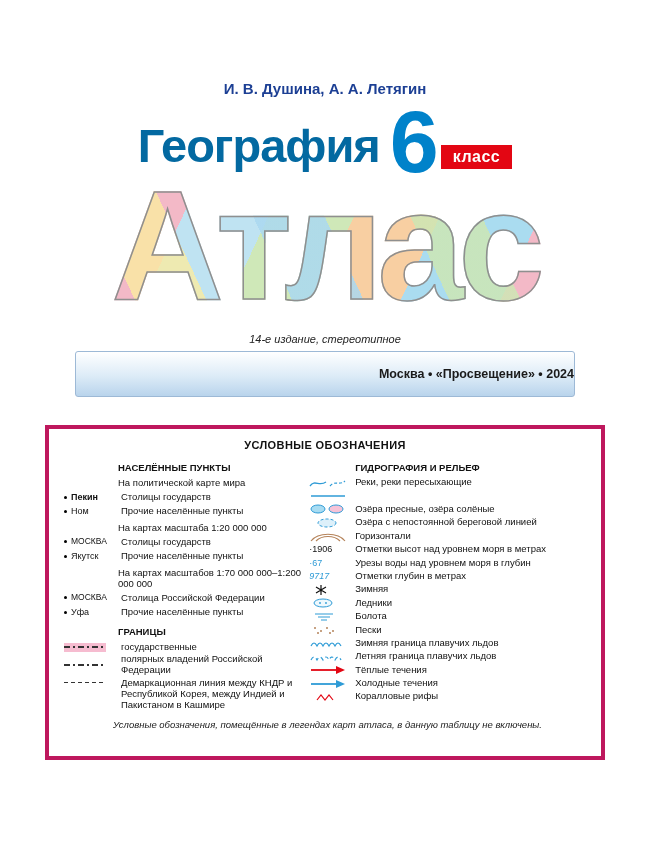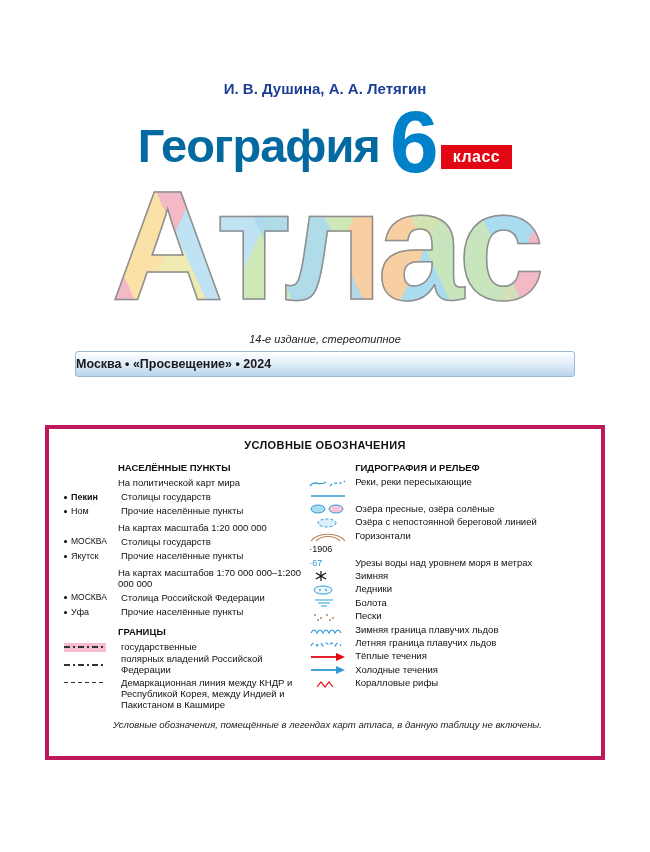--- a/index.html
+++ b/index.html
@@ -22,22 +22,22 @@
              rgba(250,235,160,.8) 20% 30%, transparent 30% 42%,
              rgba(170,216,240,.85) 42% 52%, transparent 52% 64%,
              rgba(205,230,180,.85) 64% 74%, transparent 74% 86%,
              rgba(245,190,215,.85) 86% 100%),
            linear-gradient(115deg, #f6e7a8 0 14%, #f3b9c7 14% 28%, #bfe3f2 28% 40%,
              #cfe8b8 40% 52%, #f8cfa2 52% 64%, #aadcf0 64% 78%, #f3b9c7 78% 90%, #f6e7a8 90% 100%);
          -webkit-background-clip:text;background-clip:text;color:transparent;
          -webkit-text-stroke:1.5px #8f8f8f;}
 
   .edition{text-align:center;font-style:italic;font-size:11px;margin-top:16px;color:#222;}
-  .imprint{margin:6px 75px 0;text-align:left;font-size:12.5px;font-weight:bold;color:#1a1a1a;
-           padding:5px 0;border:1px solid #9db9d6;border-radius:3px;
+  .imprint{margin:6px 75px 0;text-align:right;font-size:12.5px;font-weight:bold;color:#1a1a1a;
+           padding:15px 0;border:1px solid #9db9d6;border-radius:3px;
            background:linear-gradient(180deg,#ffffff,#dcebf7 55%,#b9d4ec);}
 
   
   .legend{position:absolute;left:45px;right:45px;top:425px;bottom:92px;
           border:4px solid #be185d;padding:10px 12px 8px;}
   .legend-title{text-align:center;font-weight:bold;font-size:11px;letter-spacing:.4px;}
   .cols{display:flex;margin-top:9px;}
   .col-left{width:47%;}
   .col-right{width:53%;}
   .sec-h{font-weight:bold;font-size:9.5px;margin:2px 0 3px 57px;}
@@ -94,21 +94,21 @@
   <div class="imprint">Москва   •  «Просвещение» • 2024</div>
 
   <div class="legend">
     <div class="legend-title">УСЛОВНЫЕ ОБОЗНАЧЕНИЯ</div>
 
     <div class="cols">
 
       <div class="col-left">
         <div class="sec-h">НАСЕЛЁННЫЕ ПУНКТЫ</div>
 
-        <div class="scale">На политической карт мира</div>
+        <div class="scale">На политической карте мира</div>
         <div class="row">
           <span class="sym">
               <span class="cdot"></span>
               <span class="city bold">Пекин</span>
             </span>
           <span class="lbl">Столицы государств</span>
         </div>
         <div class="row">
           <span class="sym">
               <span class="cdot"></span>
@@ -212,26 +212,33 @@
                 <path d="M2,11 C9,2 29,2 36,11" stroke="#b5835a" stroke-width="1.1" fill="none"></path>
                 <path d="M7,11 C13,5 25,5 31,11" stroke="#b5835a" stroke-width="1.1" fill="none"></path>
               </svg>
             </span>
           <span class="lbl">Горизонтали</span>
         </div>
         <div class="row">
           <span class="sym">
               <span class="mark mark-elev">·1906</span>
             </span>
+          <span class="lbl">Отметки высот над уровнем моря в метрах</span>
         </div>
         <div class="row">
           <span class="sym">
               <span class="mark mark-water">·67</span>
             </span>
-          <span class="lbl">Урезы воды над уровнем моря в метрах</span>
+          <span class="lbl">Урезы воды над уровнем моря в глубин</span>
+        </div>
+        <div class="row">
+          <span class="sym">
+              <span class="mark mark-depth">9717</span>
+            </span>
+          <span class="lbl">Отметки глубин в метрах</span>
         </div>
         <div class="row">
           <span class="sym">
               <svg width="38" height="12">
                 <path d="M12,1 L12,11 M7,3 L17,9 M17,3 L7,9" stroke="#111" stroke-width="1.2"></path>
               </svg>
             </span>
           <span class="lbl">Зимняя</span>
         </div>
         <div class="row">

